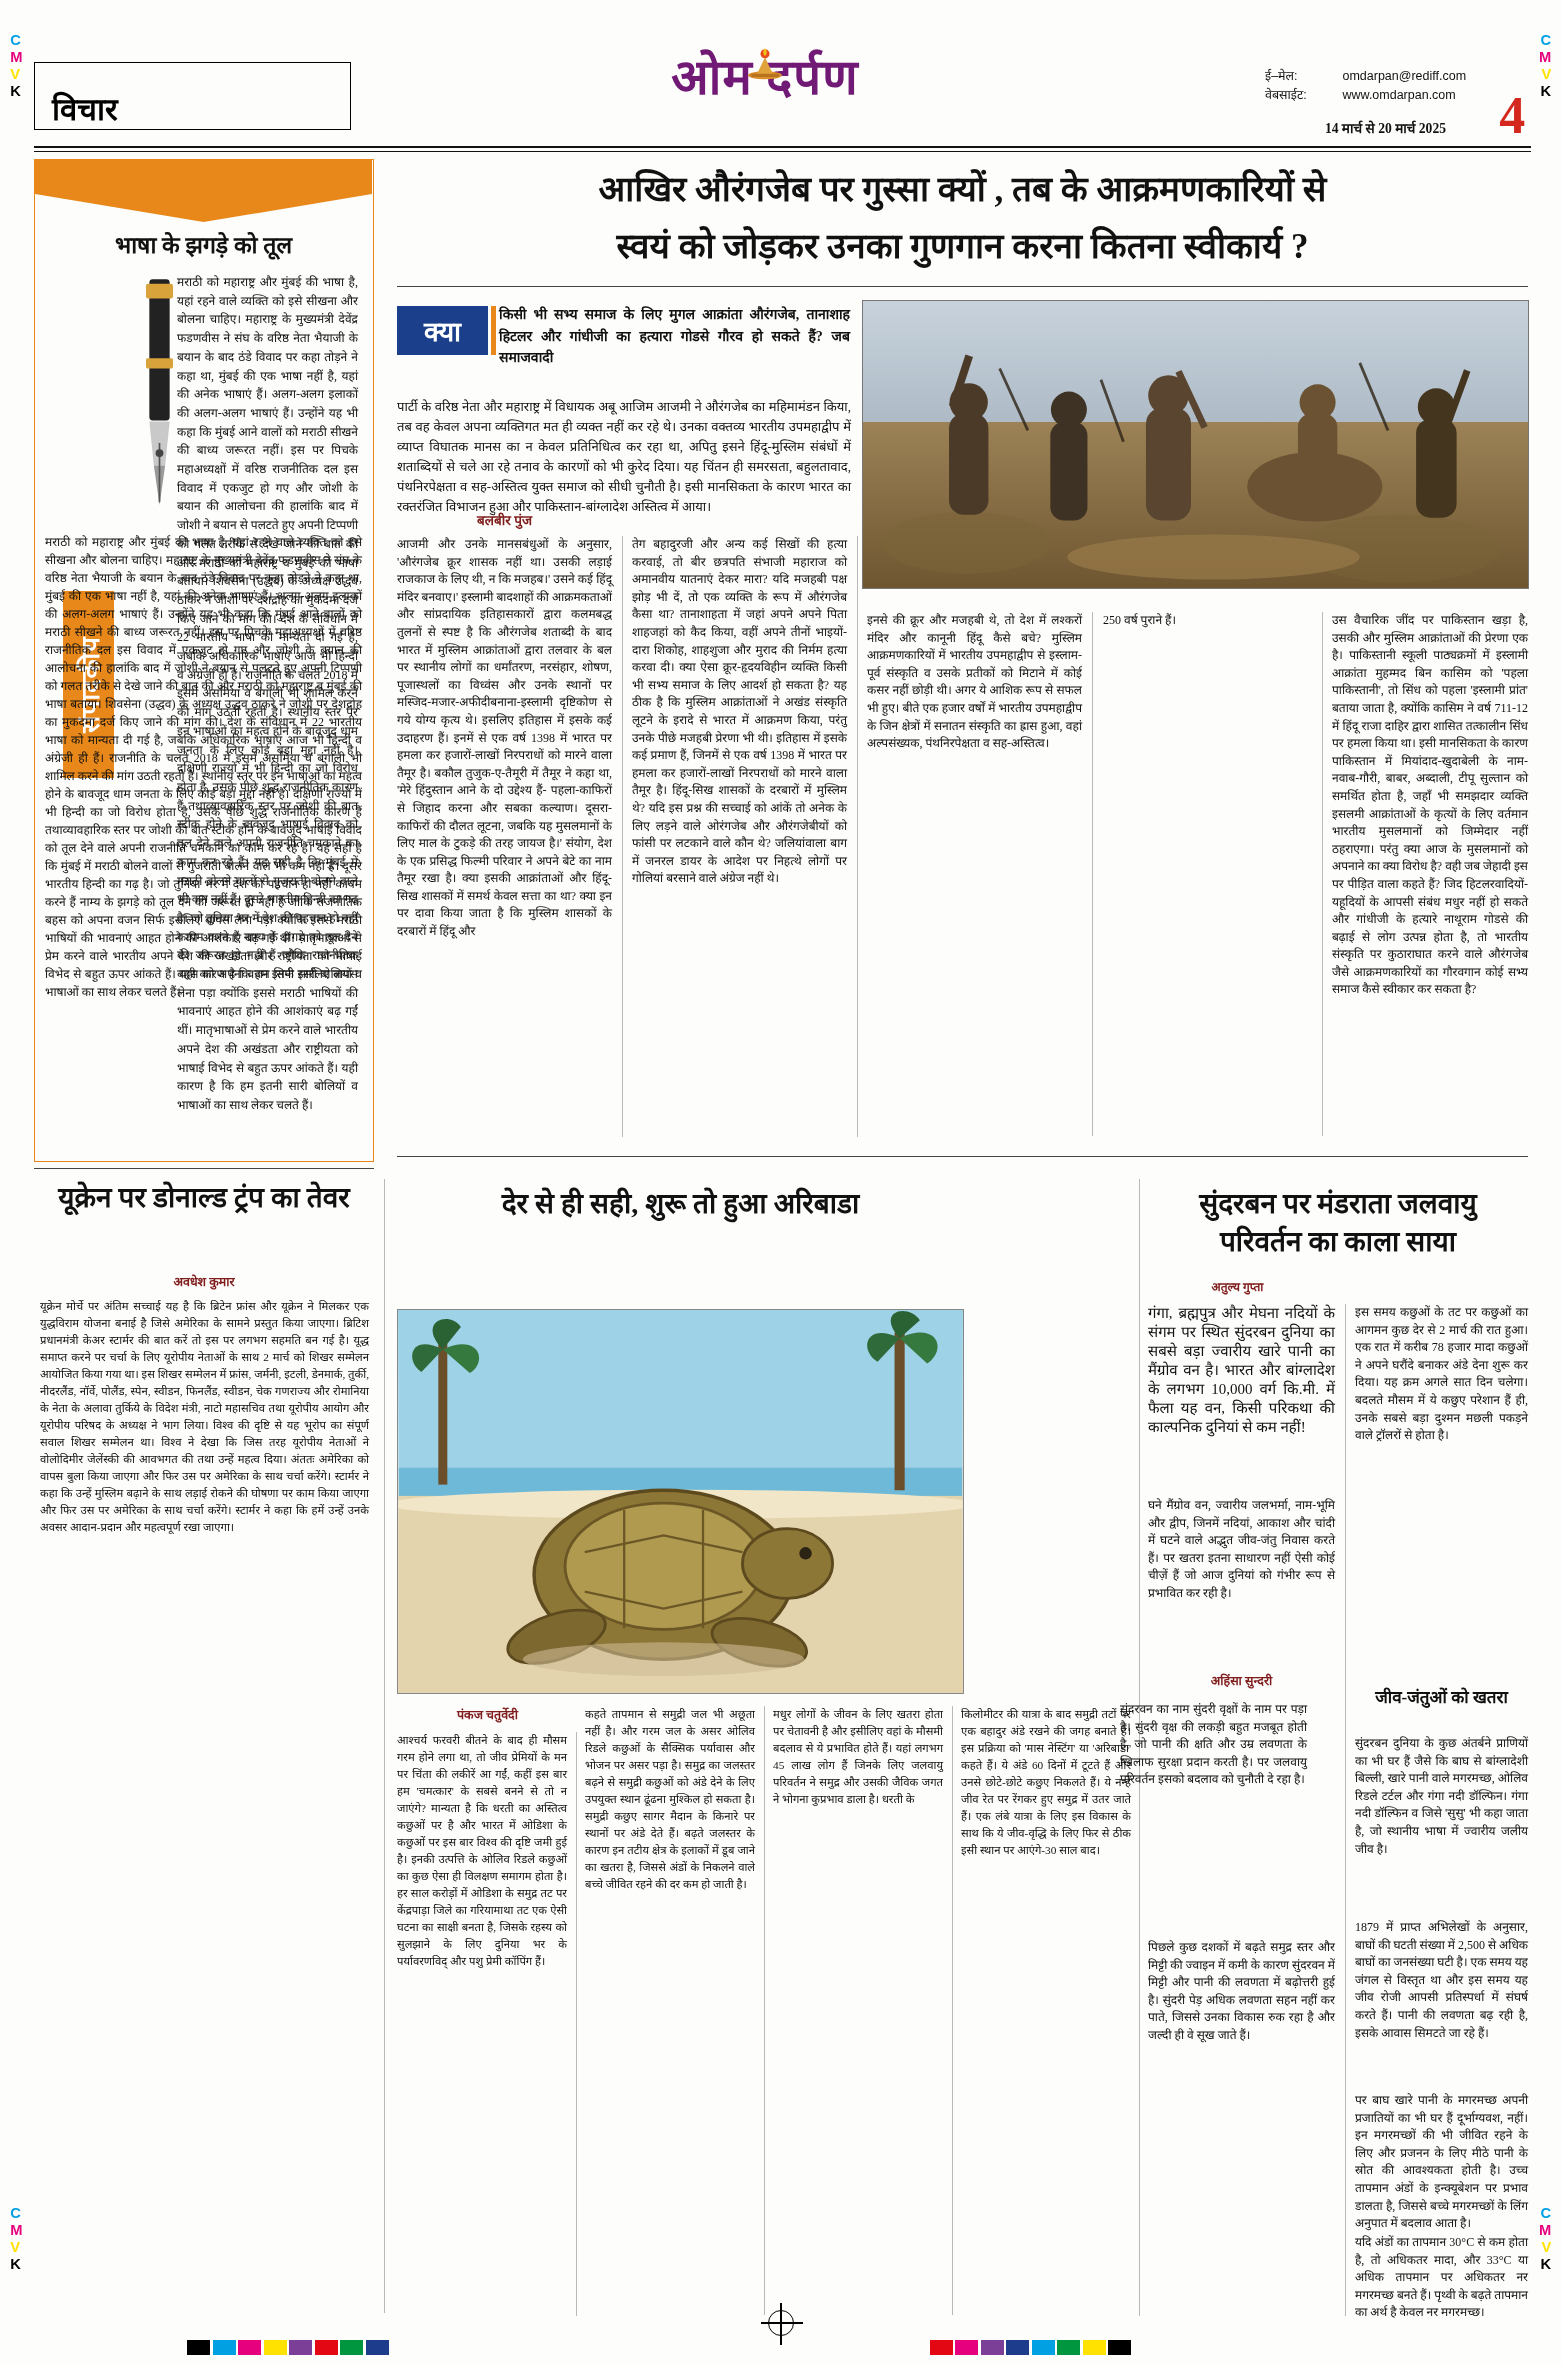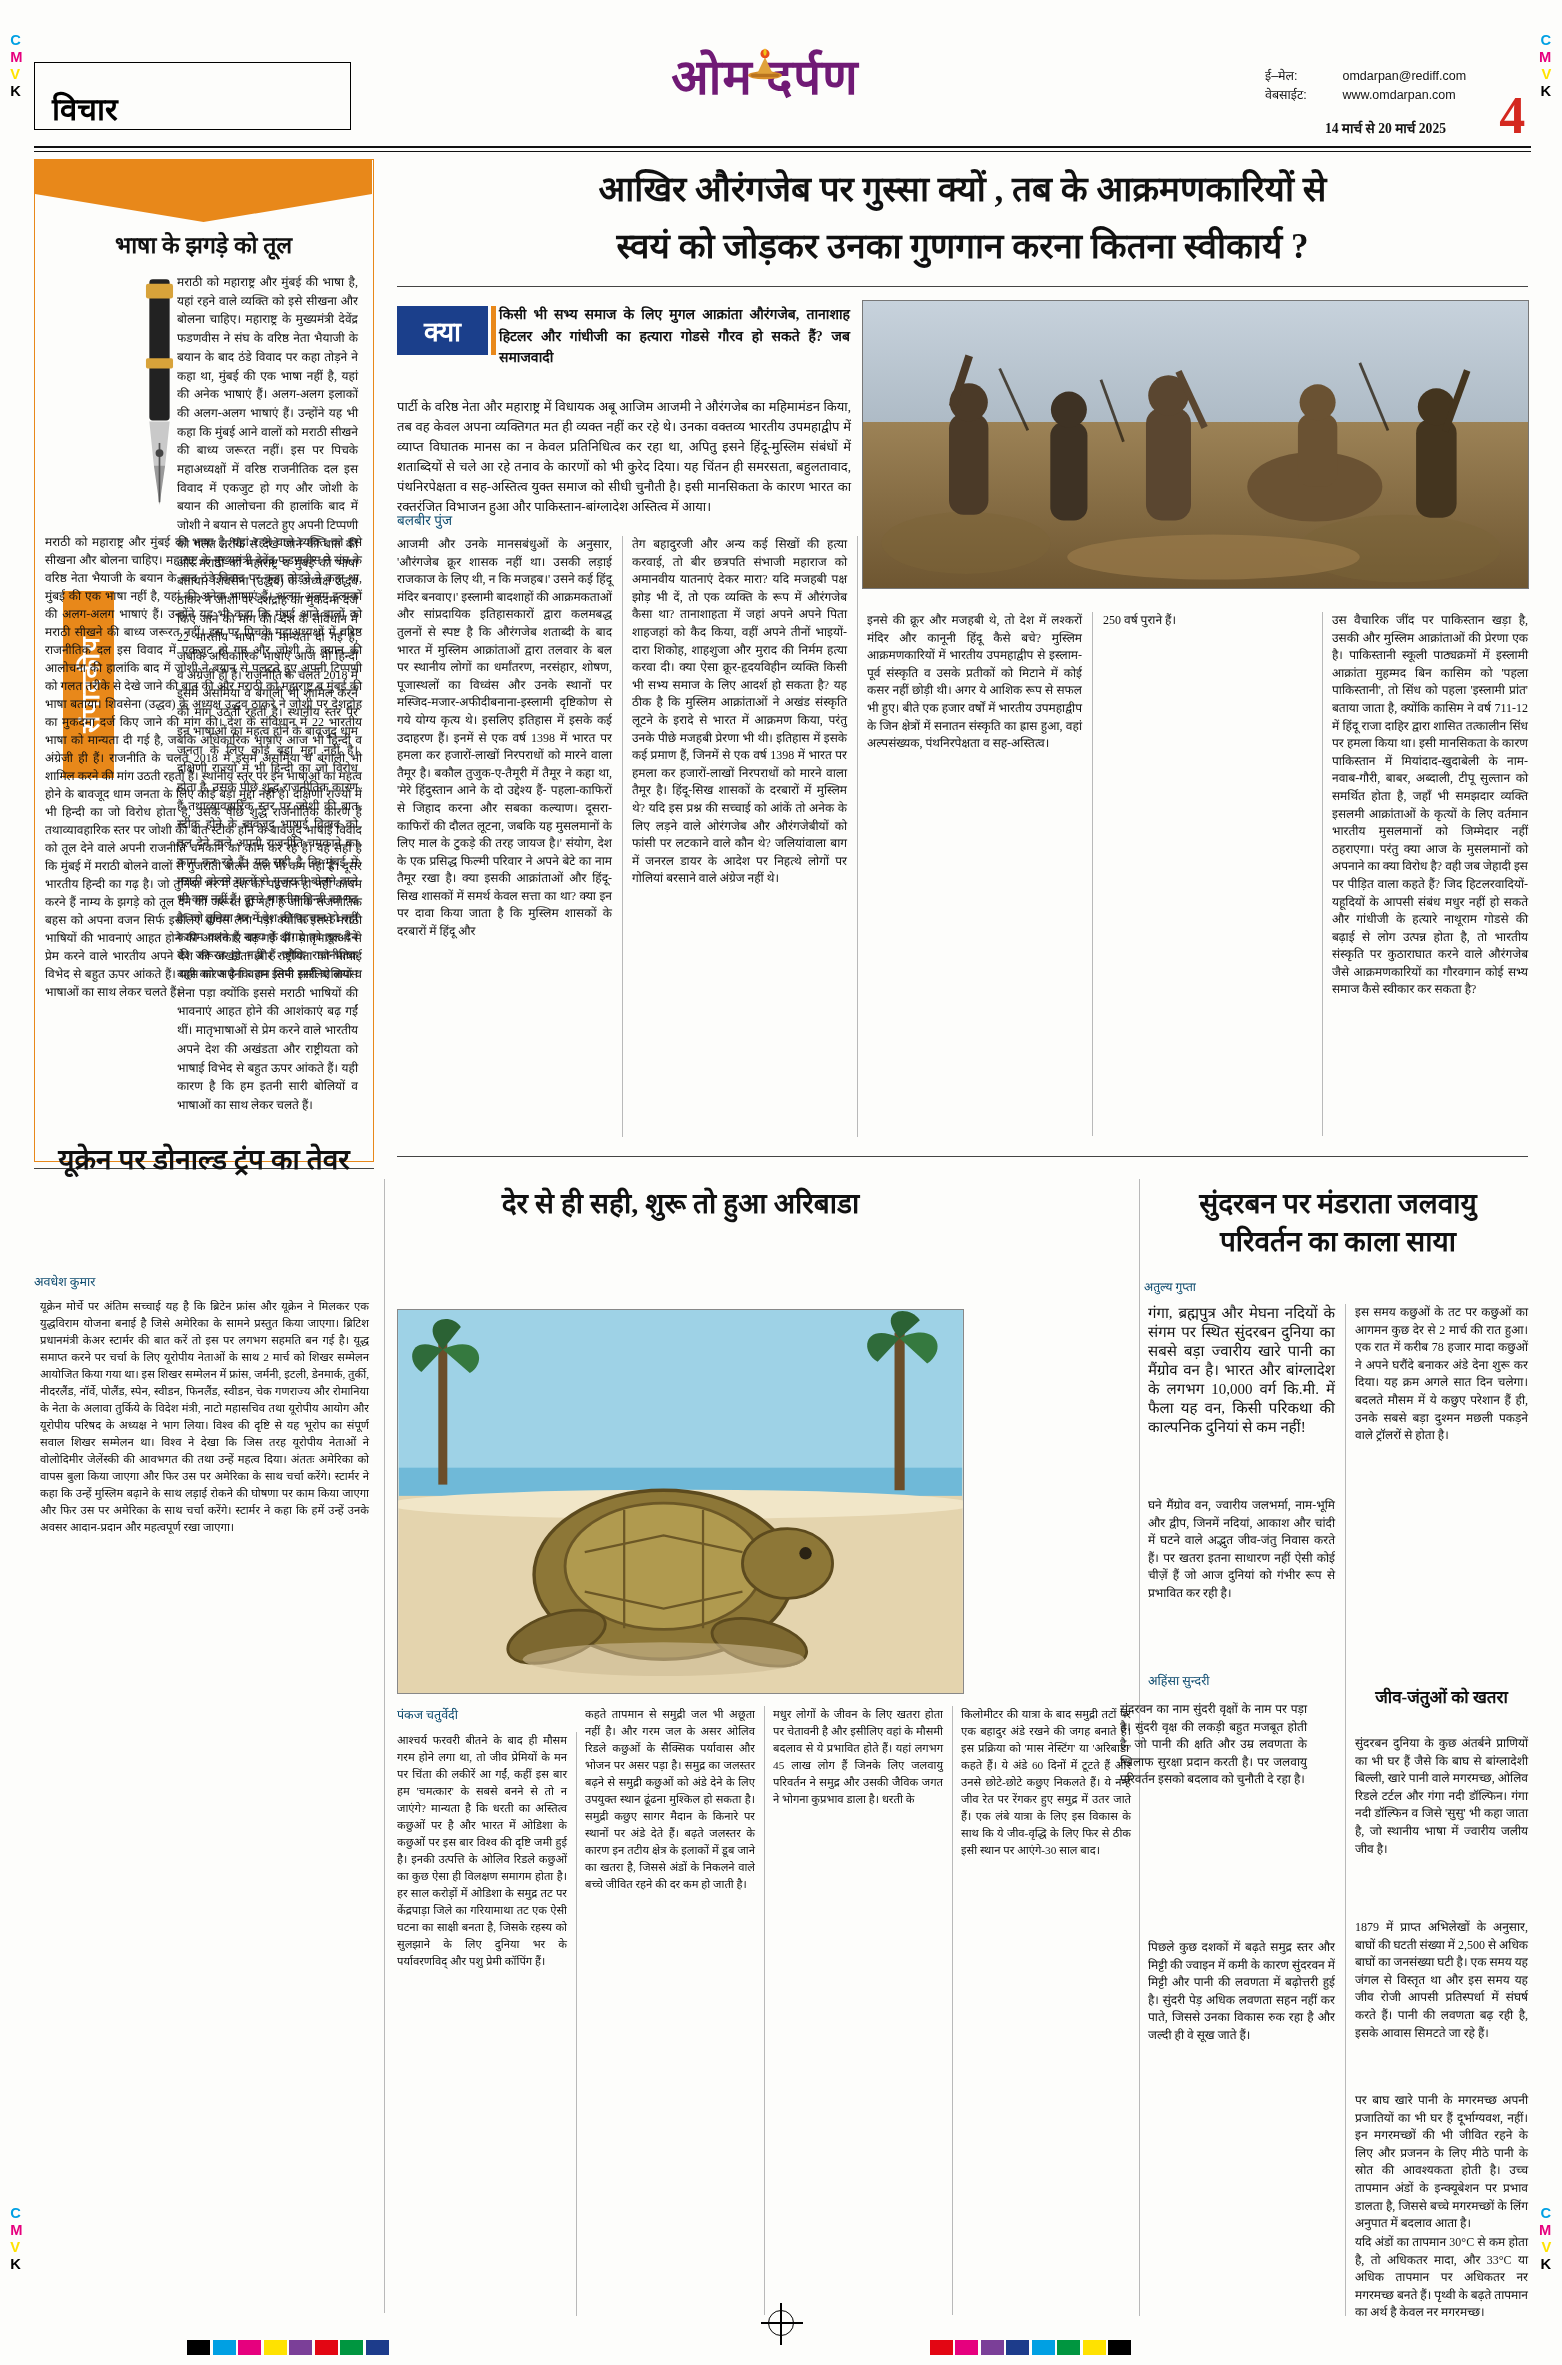--- a/index.html
+++ b/index.html
@@ -116,21 +116,21 @@
     border:1.1px solid #777;
     background:linear-gradient(175deg,#cfd6de 0%,#b9c4cf 22%,#9aa7a0 45%,#b08a56 70%,#8d6436 100%);
     overflow:hidden;
   }
   .hero-img .sky { position:absolute; left:0; top:0; width:100%; height:42%;
     background:linear-gradient(180deg,#c7d2dc,#aebbc6); }
   .hero-img .ground { position:absolute; left:0; bottom:0; width:100%; height:58%;
     background:linear-gradient(180deg,#9c8256,#6e5631); }
 
   .byline {
-    position:absolute; font-size:13.6px; font-weight:normal; color:#0c4a6e; text-align:left;
+    position:absolute; font-size:13.6px; font-weight:bold; color:#7f1d1d; text-align:center;
   }
   .col-text {
     position:absolute; font-size:12px; line-height:17.6px; text-align:justify; color:#111;
   }
 
   
   .vrule { position:absolute; width:1.1px; background:#b9b9b9; }
   .hrule { position:absolute; height:1.1px; background:#444; }
 
   
@@ -307,21 +307,21 @@
 
   <div class="col-text" style="left:1103px; top:612px; width:210px; height:524px;">250 वर्ष पुराने हैं।</div>
   <div class="vrule" style="left:1322px; top:612px; height:524px;"></div>
 
   <div class="col-text" style="left:1332px; top:612px; width:196px; height:524px;">उस वैचारिक जींद पर पाकिस्तान खड़ा है, उसकी और मुस्लिम आक्रांताओं की प्रेरणा एक है। पाकिस्तानी स्कूली पाठ्यक्रमों में इस्लामी आक्रांता मुहम्मद बिन कासिम को 'पहला पाकिस्तानी', तो सिंध को पहला 'इस्लामी प्रांत' बताया जाता है, क्योंकि कासिम ने वर्ष 711-12 में हिंदू राजा दाहिर द्वारा शासित तत्कालीन सिंध पर हमला किया था। इसी मानसिकता के कारण पाकिस्तान में मियांदाद-खुदाबेली के नाम-नवाब-गौरी, बाबर, अब्दाली, टीपू सुल्तान को समर्थित होता है, जहाँ भी समझदार व्यक्ति इसलमी आक्रांताओं के कृत्यों के लिए वर्तमान भारतीय मुसलमानों को जिम्मेदार नहीं ठहराएगा। परंतु क्या आज के मुसलमानों को अपनाने का क्या विरोध है? वही जब जेहादी इस पर पीड़ित वाला कहते हैं? जिद हिटलरवादियों-यहूदियों के आपसी संबंध मधुर नहीं हो सकते और गांधीजी के हत्यारे नाथूराम गोडसे की बढ़ाई से लोग उत्पन्न होता है, तो भारतीय संस्कृति पर कुठाराघात करने वाले औरंगजेब जैसे आक्रमणकारियों का गौरवगान कोई सभ्य समाज कैसे स्वीकार कर सकता है?</div>
 
   <div class="hrule" style="left:397px; top:1156px; width:1131px;"></div>
 
   <div class="hrule" style="left:34px; top:1168px; width:340px;"></div>
 
-  <div class="sec-head" style="left:34px; top:1141px; width:340px;">यूक्रेन पर डोनाल्ड ट्रंप का तेवर</div>
+  <div class="sec-head" style="left:34px; top:1179px; width:340px;">यूक्रेन पर डोनाल्ड ट्रंप का तेवर</div>
 
   <div class="byline" style="left:34px; top:1273px; width:340px; font-size:12.5px;">अवधेश कुमार</div>
 
   <div class="col-text" style="left:40px; top:1298px; width:329px; height:1015px; font-size:11.3px; line-height:17px;">यूक्रेन मोर्चे पर अंतिम सच्चाई यह है कि ब्रिटेन फ्रांस और यूक्रेन ने मिलकर एक युद्धविराम योजना बनाई है जिसे अमेरिका के सामने प्रस्तुत किया जाएगा। ब्रिटिश प्रधानमंत्री केअर स्टार्मर की बात करें तो इस पर लगभग सहमति बन गई है। यूद्ध समाप्त करने पर चर्चा के लिए यूरोपीय नेताओं के साथ 2 मार्च को शिखर सम्मेलन आयोजित किया गया था। इस शिखर सम्मेलन में फ्रांस, जर्मनी, इटली, डेनमार्क, तुर्की, नीदरलैंड, नॉर्वे, पोलैंड, स्पेन, स्वीडन, फिनलैंड, स्वीडन, चेक गणराज्य और रोमानिया के नेता के अलावा तुर्किये के विदेश मंत्री, नाटो महासचिव तथा यूरोपीय आयोग और यूरोपीय परिषद के अध्यक्ष ने भाग लिया। विश्व की दृष्टि से यह भूरोप का संपूर्ण सवाल शिखर सम्मेलन था। विश्व ने देखा कि जिस तरह यूरोपीय नेताओं ने वोलोदिमीर जेलेंस्की की आवभगत की तथा उन्हें महत्व दिया। अंततः अमेरिका को वापस बुला किया जाएगा और फिर उस पर अमेरिका के साथ चर्चा करेंगे। स्टार्मर ने कहा कि उन्हें मुस्लिम बढ़ाने के साथ लड़ाई रोकने की घोषणा पर काम किया जाएगा और फिर उस पर अमेरिका के साथ चर्चा करेंगे। स्टार्मर ने कहा कि हमें उन्हें उनके अवसर आदान-प्रदान और महत्वपूर्ण रखा जाएगा।</div>
 
   <div class="vrule" style="left:384px; top:1179px; height:1134px;"></div>
 
   <div class="sec-head" style="left:397px; top:1185px; width:567px;">देर से ही सही, शुरू तो हुआ अरिबाडा</div>
 
   <div class="turtle-img">

